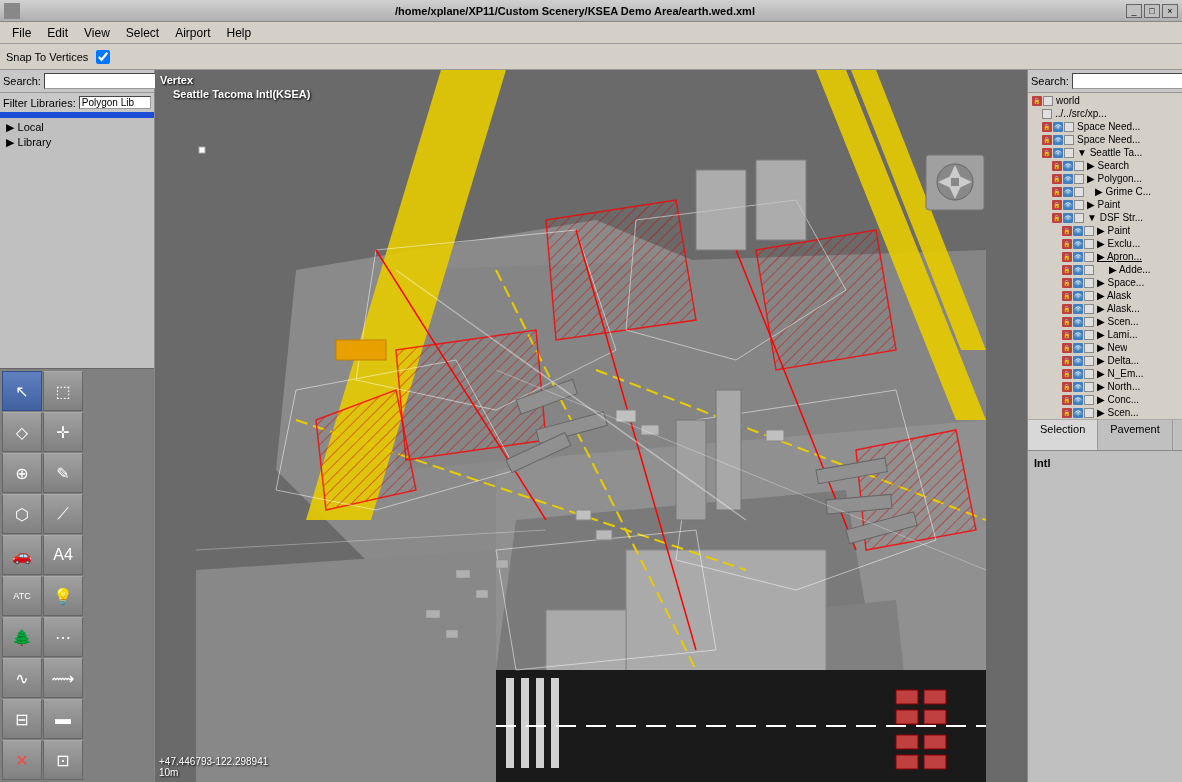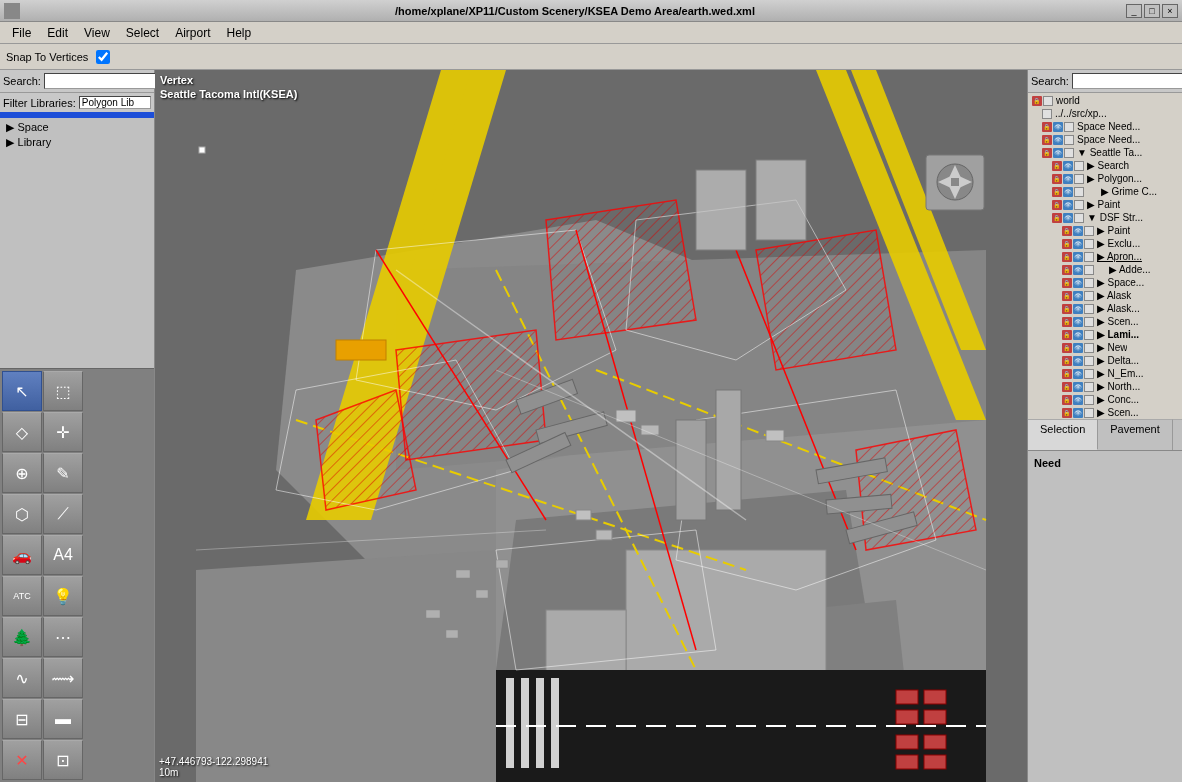--- a/index.html
+++ b/index.html
@@ -217,21 +217,21 @@
       <label>Search:</label>
       <input type="text" style="">
     </div>
 
     <div id="filter-bar">
       <span>Filter Libraries:</span>
       <span class="filter-value">Polygon Lib</span>
     </div>
 
     <div id="tree-panel">
-      <div class="tree-item">▶ Space</div>
+      <div class="tree-item">▶ Local</div>
       <div class="tree-item">▶ Library</div>
     </div>
 
     <div id="icon-panel">
       <div class="icon-grid">
         <div class="icon-btn active" title="Arrow/Select">↖</div>
         <div class="icon-btn" title="Select Box">⬚</div>
         <div class="icon-btn" title="Vertex">◇</div>
         <div class="icon-btn" title="Rotate/Scale">✛</div>
         <div class="icon-btn" title="Add Node">⊕</div>
@@ -362,21 +362,21 @@
 
         <rect x="730" y="85" width="58" height="55" fill="#a0a0a0" stroke="#777" stroke-width="1" rx="3"></rect>
         <circle cx="759" cy="112" r="18" fill="#888" stroke="#666" stroke-width="1"></circle>
         <polygon points="759,95 765,108 753,108" fill="#ccc"></polygon>
         <polygon points="759,129 765,116 753,116" fill="#ccc"></polygon>
         <polygon points="742,112 755,106 755,118" fill="#ccc"></polygon>
         <polygon points="776,112 763,106 763,118" fill="#ccc"></polygon>
       </svg>
 
       <div class="map-label" style="top:4px; left:5px;">Vertex</div>
-      <div class="map-label" style="top:18px; left:5px;">Seattle Tacoma Intl(KSEA)</div>
+      <div class="map-label" style="top:18px; left:18px;">Seattle Tacoma Intl(KSEA)</div>
 
       <div id="coord-display">
         <div>+47.446793-122.298941</div>
         <div>10m</div>
       </div>
     </div>
   </div>
 
   <div id="right-panel">
 
@@ -430,21 +430,21 @@
           <span class="wt-lock" style="font-size: 6px;">🔒</span>
           <span class="wt-eye" style="font-size: 6px;">👁</span>
           <span class="wt-box"></span>
           <span class="wt-text" style="margin-left: 2px;">▶ Polygon...</span>
         </div>
         <div class="wt-item">
           <span style="width: 20px; display: inline-block;"></span>
           <span class="wt-lock" style="font-size: 6px;">🔒</span>
           <span class="wt-eye" style="font-size: 6px;">👁</span>
           <span class="wt-box"></span>
-          <span class="wt-text" style="margin-left: 8px; padding-left: 8px;">▶ Grime C...</span>
+          <span class="wt-text" style="margin-left: 2px; padding-left: 8px;">▶ Grime C...</span>
         </div>
         <div class="wt-item">
           <span style="width: 20px; display: inline-block;"></span>
           <span class="wt-lock" style="font-size: 6px;">🔒</span>
           <span class="wt-eye" style="font-size: 6px;">👁</span>
           <span class="wt-box"></span>
           <span class="wt-text" style="margin-left: 2px;">▶ Paint</span>
         </div>
         <div class="wt-item">
           <span style="width: 20px; display: inline-block;"></span>
@@ -507,21 +507,21 @@
           <span class="wt-lock" style="font-size: 6px;">🔒</span>
           <span class="wt-eye" style="font-size: 6px;">👁</span>
           <span class="wt-box"></span>
           <span class="wt-text" style="margin-left: 2px;">▶ Scen...</span>
         </div>
         <div class="wt-item">
           <span style="width: 30px; display: inline-block;"></span>
           <span class="wt-lock" style="font-size: 6px;">🔒</span>
           <span class="wt-eye" style="font-size: 6px;">👁</span>
           <span class="wt-box"></span>
-          <span class="wt-text" style="margin-left: 2px; font-weight: bold;">▶ Lami...</span>
+          <span class="wt-text" style="margin-left: 2px;">▶ Lami...</span>
         </div>
         <div class="wt-item">
           <span style="width: 30px; display: inline-block;"></span>
           <span class="wt-lock" style="font-size: 6px;">🔒</span>
           <span class="wt-eye" style="font-size: 6px;">👁</span>
           <span class="wt-box"></span>
           <span class="wt-text" style="margin-left: 2px;">▶ New</span>
         </div>
         <div class="wt-item">
           <span style="width: 30px; display: inline-block;"></span>
@@ -559,17 +559,17 @@
           <span class="wt-text" style="margin-left: 2px;">▶ Scen...</span>
         </div>
       </div>
 
     <div id="bottom-tabs">
     <div class="btab active">Selection</div>
         <div class="btab">Pavement</div>
         <div class="btab">Taxi Route</div>
       </div>
     <div id="bottom-content">
-      <div class="name-label">Need</div>
+      <div class="name-label">Intl</div>
     </div>
   </div>
 
 </div>
 
 </body></html>

